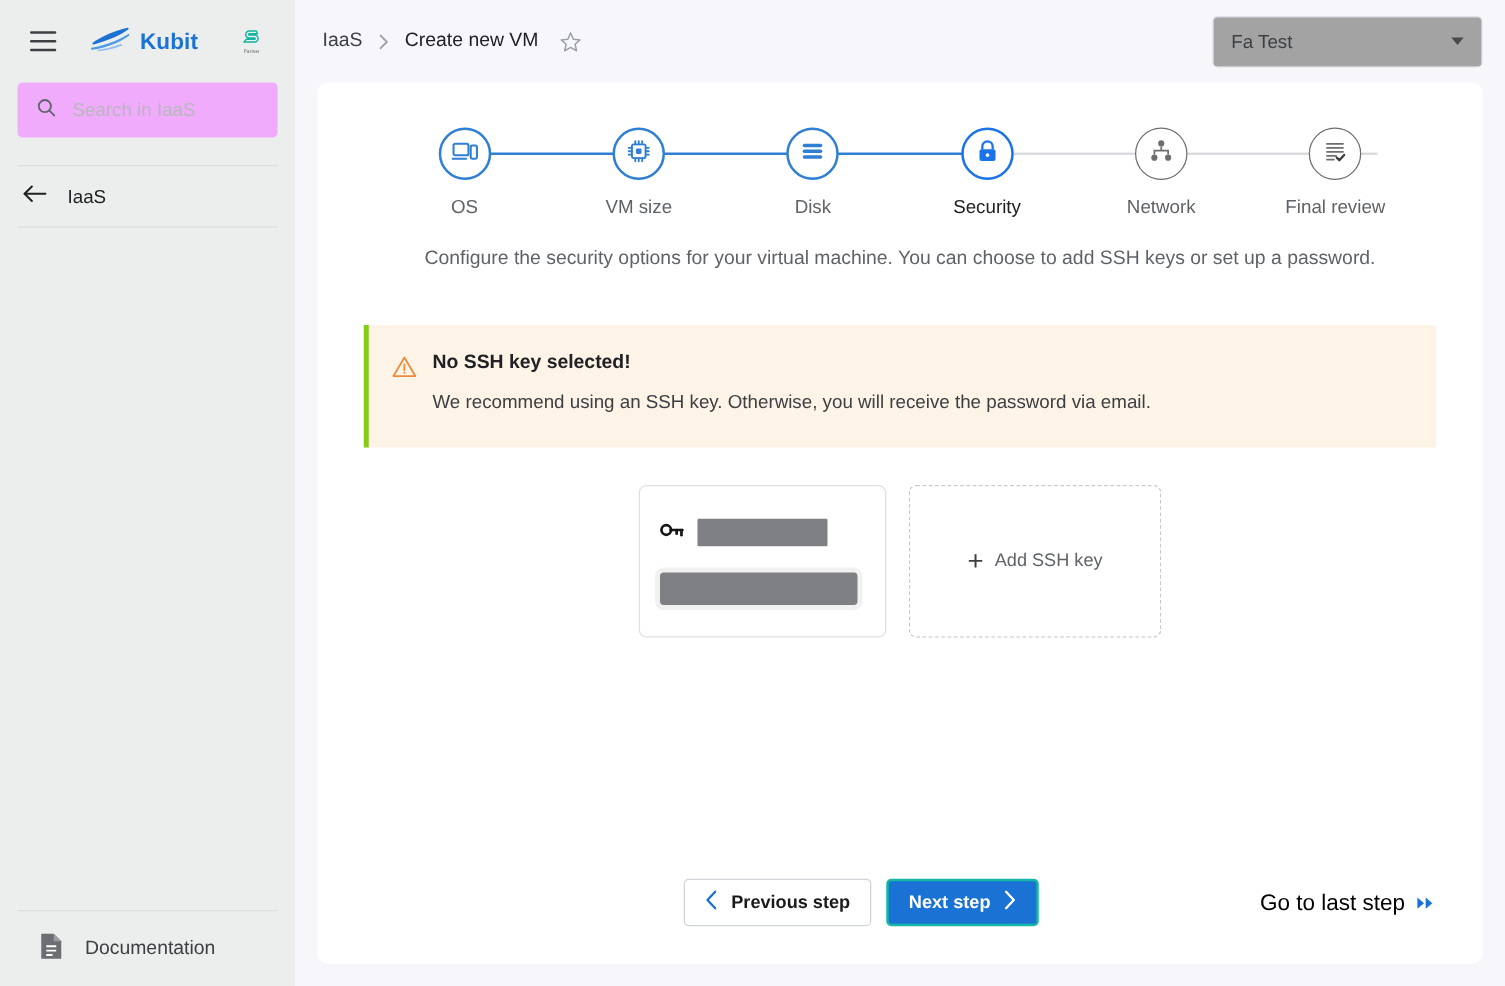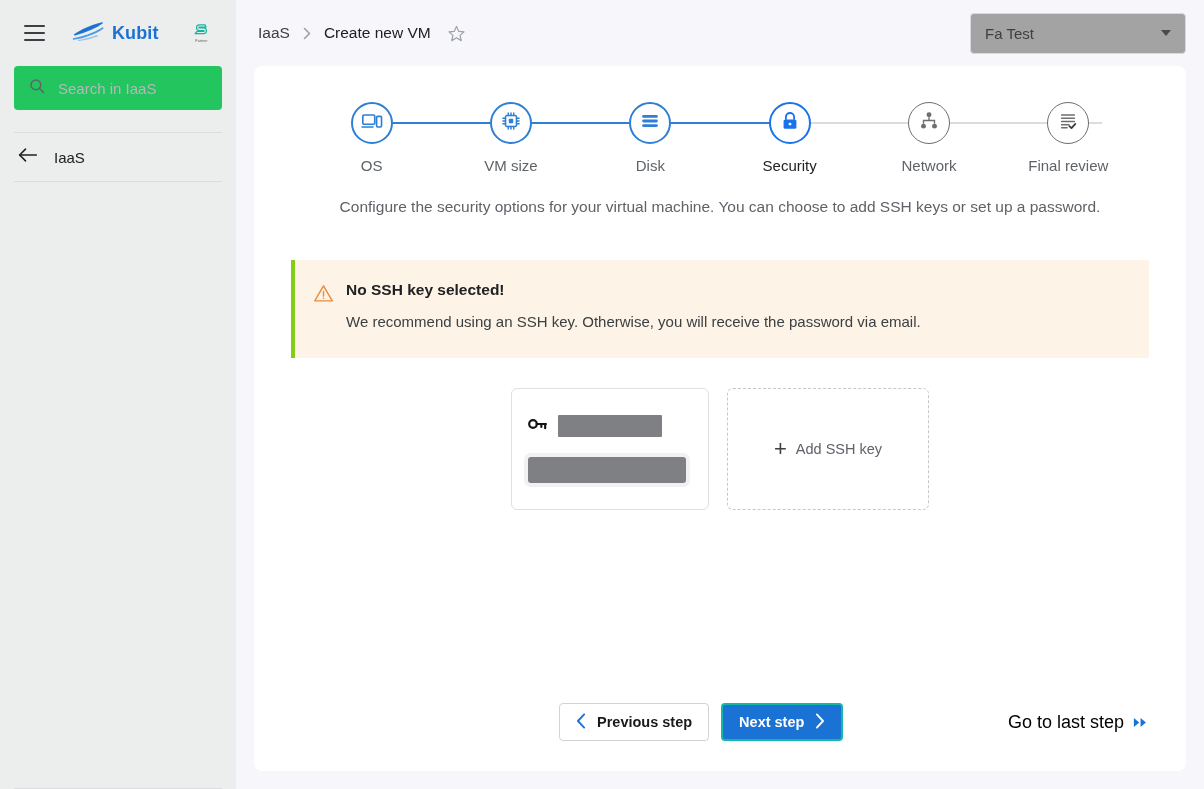--- a/index.html
+++ b/index.html
@@ -73,21 +73,21 @@
     font-size: 3.4px;
     color: #555;
     letter-spacing: 0.2px;
     margin-top: 1px;
     transform: scaleY(1.25);
   }
 
   .sb-search {
     margin: 0 14px;
     height: 44px;
-    background: #22c55e;
+    background: #f0abfc;
     border-radius: 4px;
     display: flex;
     align-items: center;
     padding: 0 14px;
     gap: 12px;
   }
   .sb-search input {
     border: none; outline: none; background: transparent;
     font-family: "Liberation Sans", sans-serif;
     font-size: 15px;
@@ -343,21 +343,21 @@
     font-weight: 500;
   }
   .ssh-add-label {
     font-size: 14.5px;
     color: #5f6368;
   }
 
   
   .footer {
     position: absolute;
-    left: 12px; right: 0;
+    left: 0; right: 0;
     bottom: 30px;
     display: flex;
     align-items: center;
     padding: 0 37px;
     justify-content: flex-end;
   }
   .footer-center {
     display: flex;
     gap: 12px;
     margin-left: 256px;
@@ -449,20 +449,32 @@
         </svg>
       </span>
       <span class="sb-back-label">IaaS</span>
     </div>
 
     <div class="sb-divider" style="margin-top:0"></div>
 
     <div class="sb-spacer"></div>
 
     <div class="sb-bottom-divider"></div>
+    <div class="sb-doc">
+      <span>
+        <svg width="22" height="24" viewBox="0 0 22 24">
+          <path d="M3 2 H13 L19 8 V22 H3 Z" fill="#6b6e72"></path>
+          <path d="M13 2 L19 8 H13 Z" fill="#9b9ea2"></path>
+          <line x1="7" y1="12" x2="15" y2="12" stroke="#ffffff" stroke-width="1.5"></line>
+          <line x1="7" y1="15.5" x2="15" y2="15.5" stroke="#ffffff" stroke-width="1.5"></line>
+          <line x1="7" y1="19" x2="12" y2="19" stroke="#ffffff" stroke-width="1.5"></line>
+        </svg>
+      </span>
+      <span class="sb-doc-label">Documentation</span>
+    </div>
   </aside>
 
   <div class="main">
 
     <div class="topbar">
       <div class="crumbs">
         <span class="crumb">IaaS</span>
         <span class="crumb-sep">
           <svg width="8" height="13" viewBox="0 0 8 13">
             <polyline points="1.5,1.5 6.5,6.5 1.5,11.5" fill="none" stroke="#9aa0a6" stroke-width="1.6" stroke-linecap="round" stroke-linejoin="round"></polyline>

